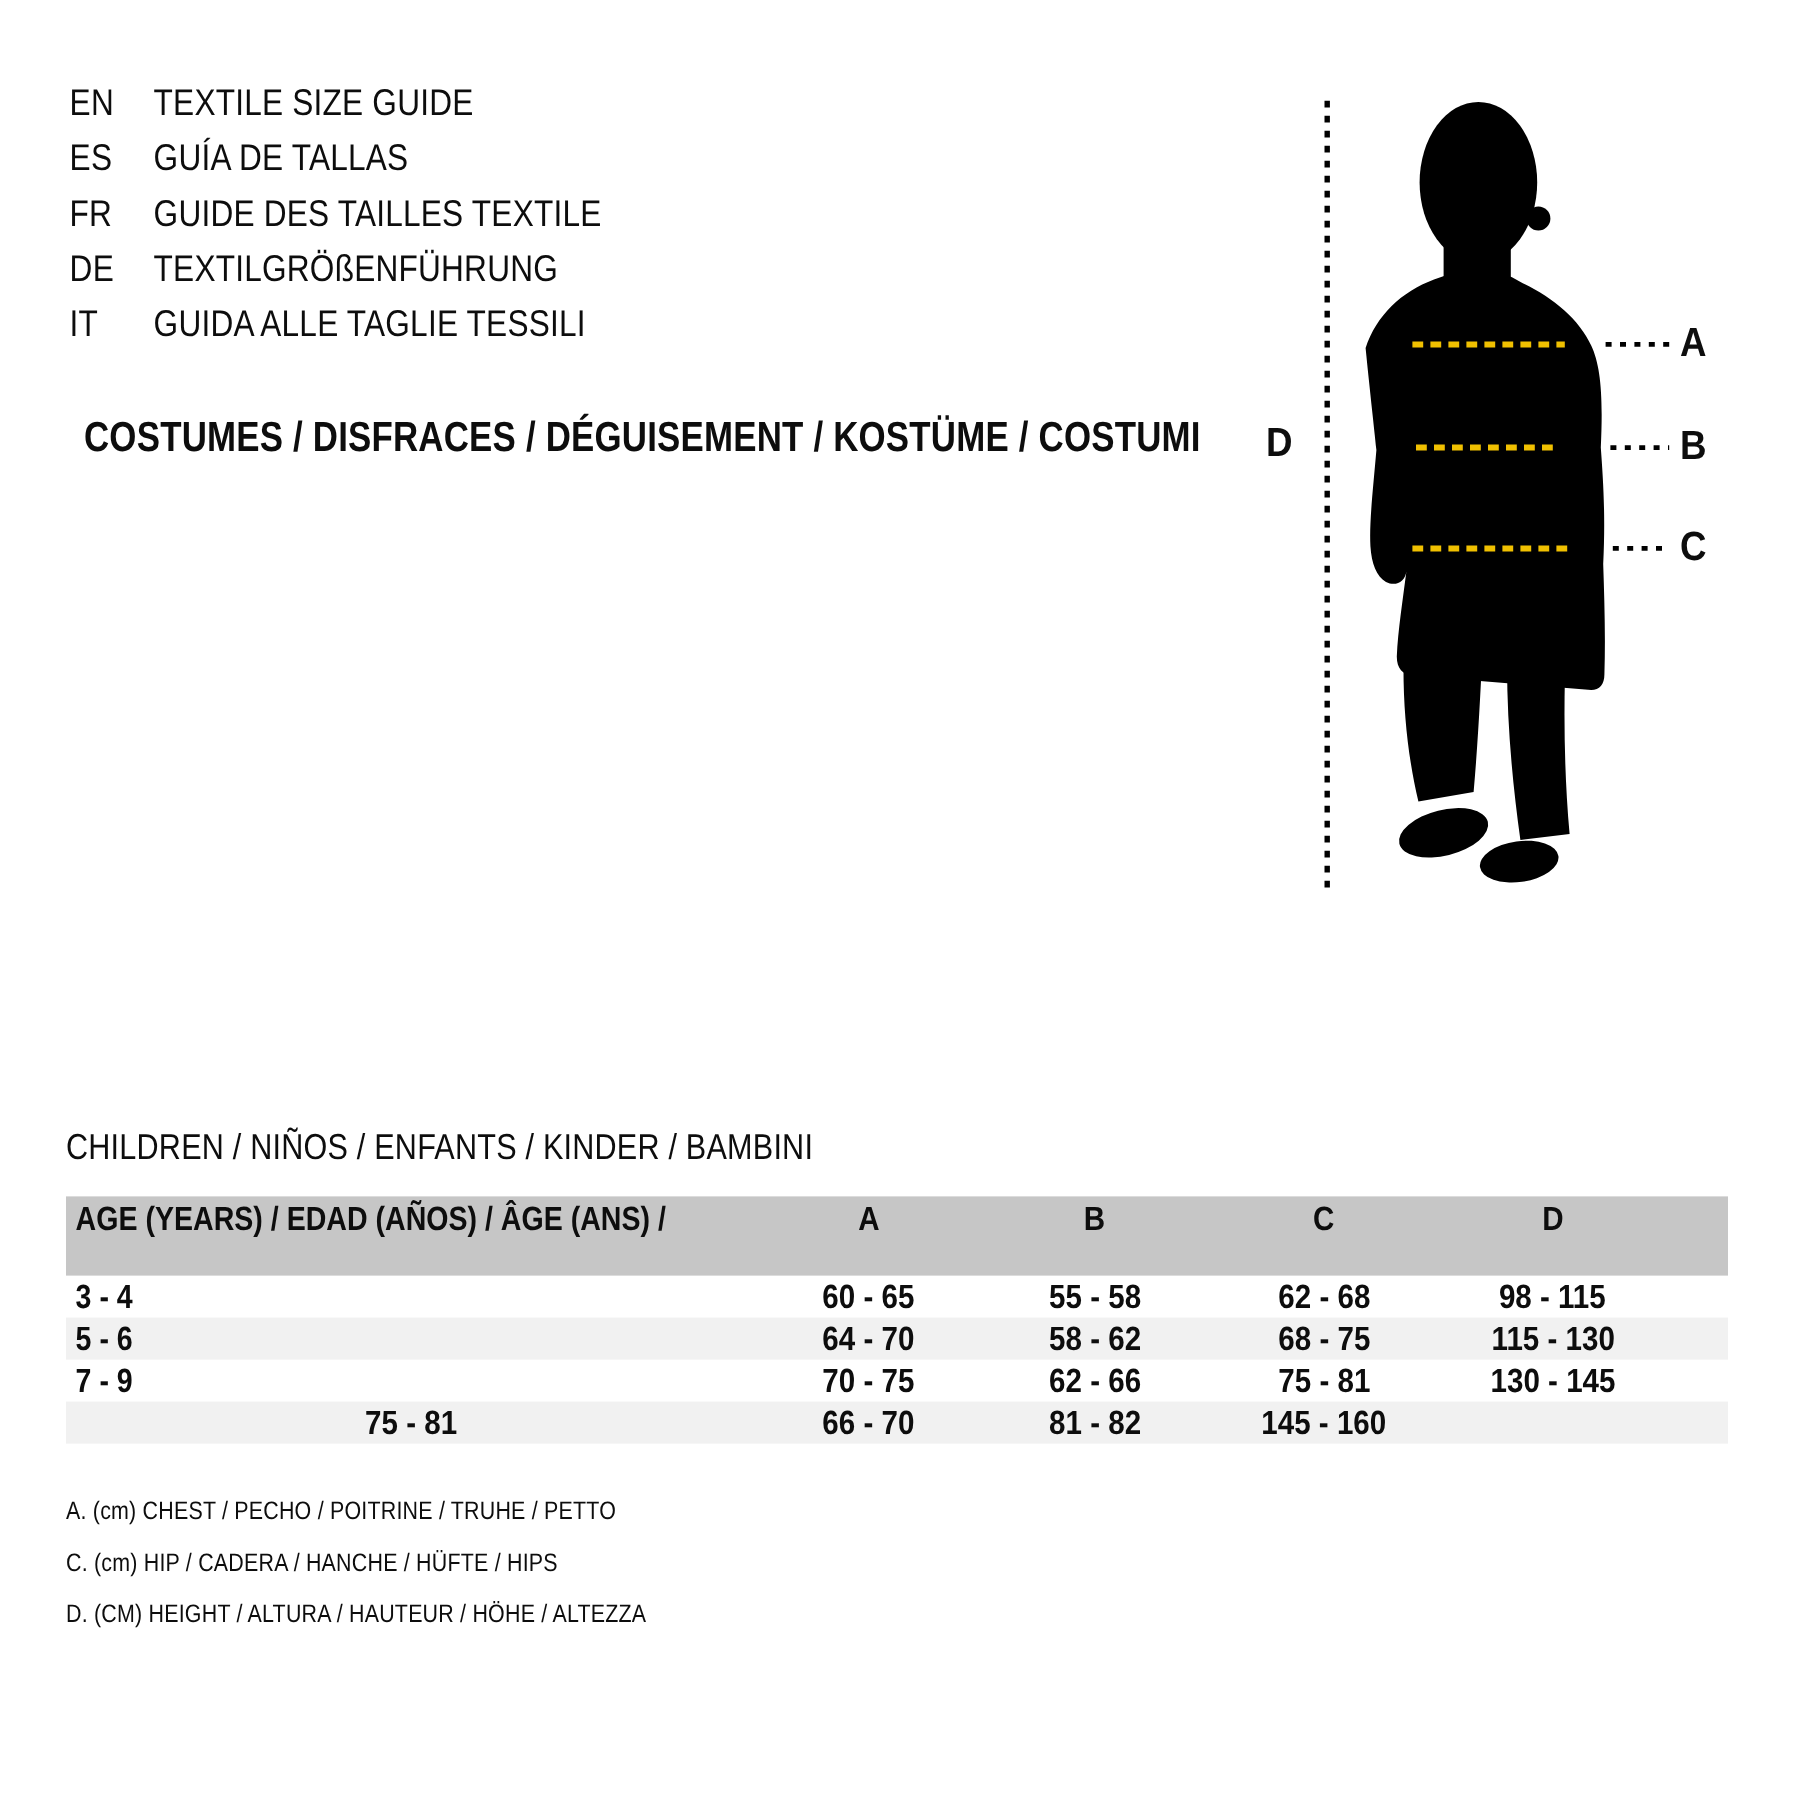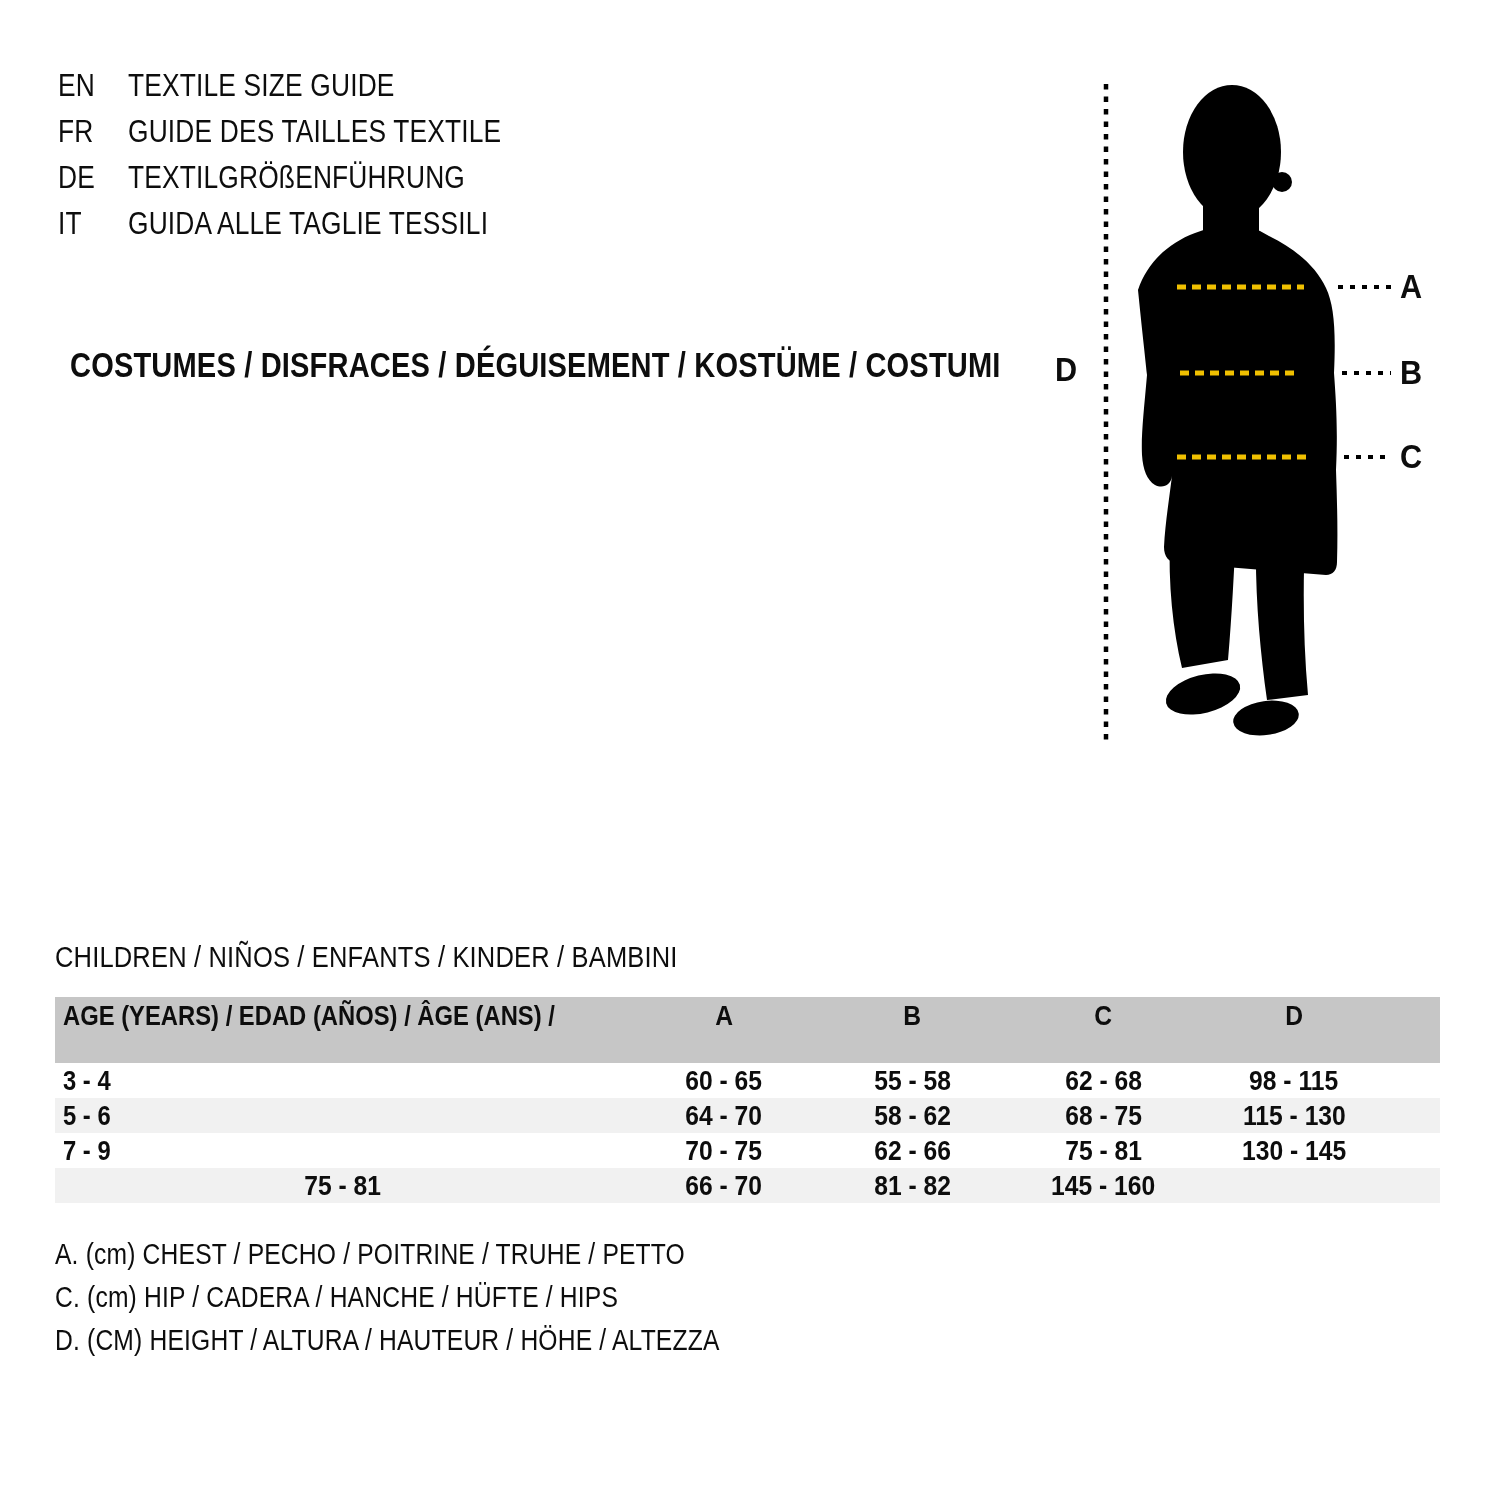--- a/index.html
+++ b/index.html
@@ -42,31 +42,35 @@
   .trow  { display: grid; grid-template-columns: 575px 188px 189px 193px 188px 52px; height: 35px; }
   .trow.alt { background: #f1f1f1; }
   .cell { overflow: visible; font-weight: bold; }
   .cell.agehead { padding: 3px 0 0 8px; line-height: 31px; }
   .cell.colhead { text-align: center; padding-top: 3px; line-height: 31px; }
   .cell.age { padding-left: 8px; line-height: 35px; }
   .cell.val { text-align: center; line-height: 35px; }
 
   
   .legend { position: absolute; left: 55px; top: 1238px; }
-  .legend-line { height: 43px; display: flex; align-items: flex-start; font-size: 29px; letter-spacing: 0.2px; }
+  .legend-line { height: 43px; display: flex; align-items: center; font-size: 21px; letter-spacing: 0.2px; }
 </style>
 </head>
 <body>
 
 <div class="page">
 
   <section class="langs">
     <div class="lang-row">
       <span class="lang-code"><span class="sxl">EN</span></span>
       <span class="sxl">TEXTILE SIZE GUIDE</span>
+    </div>
+    <div class="lang-row">
+      <span class="lang-code"><span class="sxl">ES</span></span>
+      <span class="sxl">GUÍA DE TALLAS</span>
     </div>
     <div class="lang-row">
       <span class="lang-code"><span class="sxl">FR</span></span>
       <span class="sxl">GUIDE DES TAILLES TEXTILE</span>
     </div>
     <div class="lang-row">
       <span class="lang-code"><span class="sxl">DE</span></span>
       <span class="sxl">TEXTILGRÖßENFÜHRUNG</span>
     </div>
     <div class="lang-row">

